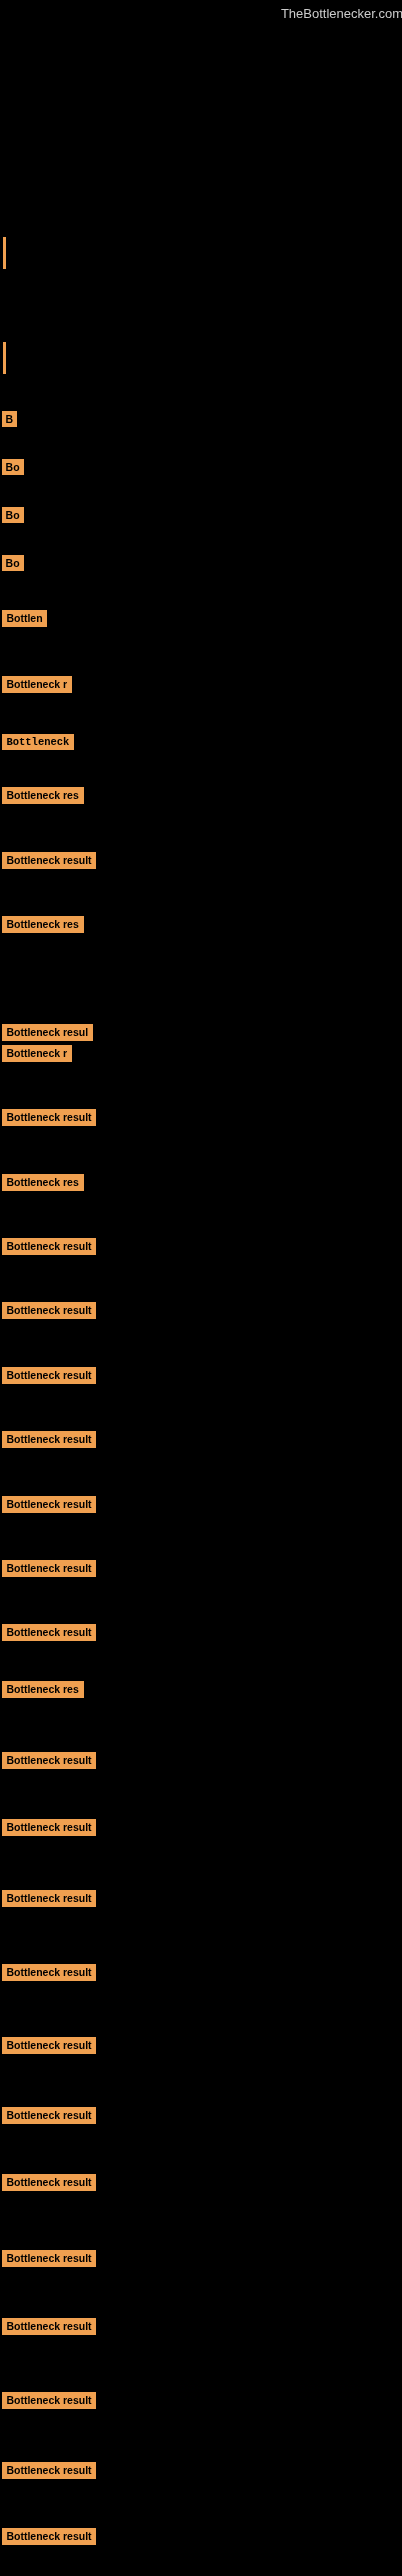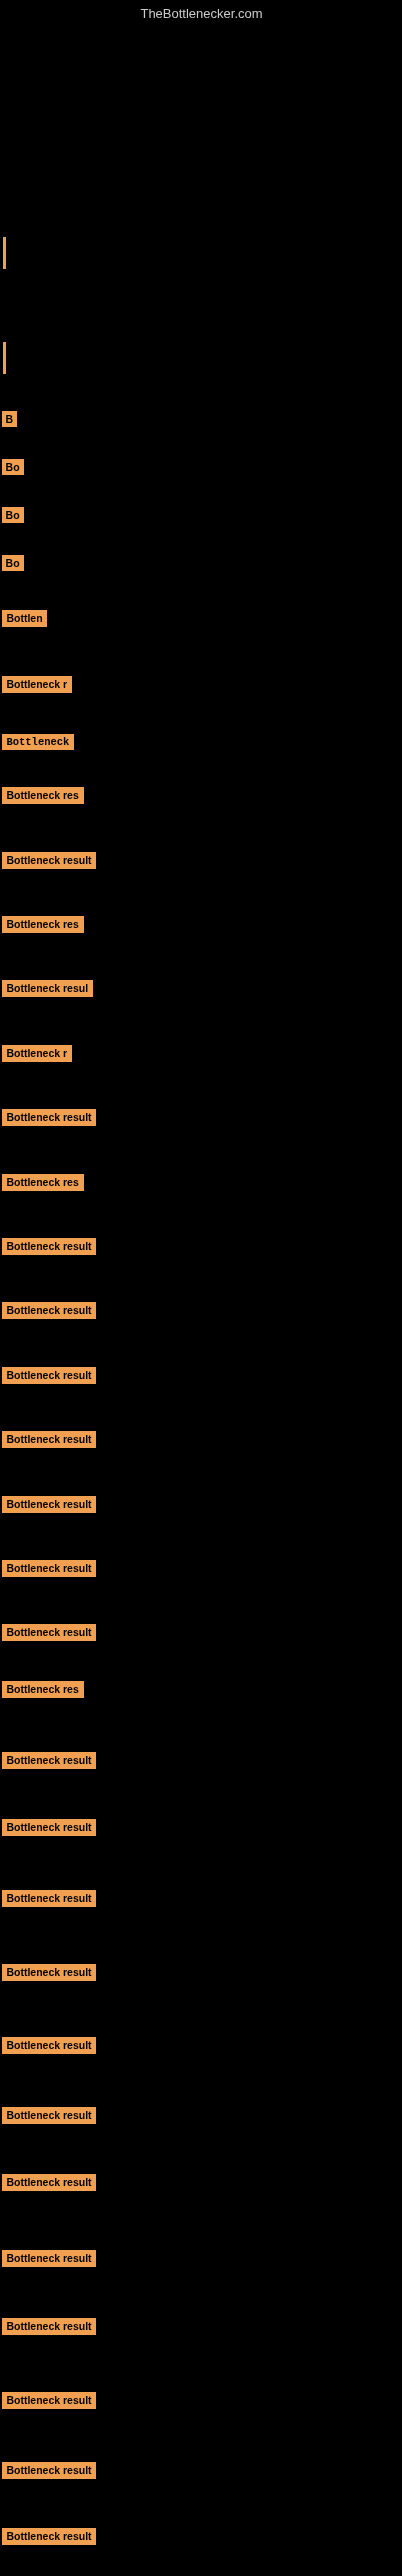--- a/index.html
+++ b/index.html
@@ -14,21 +14,21 @@
       font-family: Arial, sans-serif;
       position: relative;
       overflow-x: hidden;
     }
   </style>
 </head>
 <body>
 
 <div style="width:403px; min-height:2576px; background:#000; position:relative;">
 
-  <div style="position:absolute; top:6.4px; left:0; width:100%; text-align:center;">
+  <div style="position:absolute; top:6.4px; left:0; width:100%; text-align:right;">
     <span style="color:#cccccc; font-size:13px; font-family:Arial,sans-serif;">TheBottlenecker.com</span>
   </div>
 
   <div style="position:absolute; top:237px; left:3.2px; width:2.4px; height:32px; background:#f0a050;"></div>
 
   <div style="position:absolute; top:342px; left:3.2px; width:2.4px; height:32px; background:#f0a050;"></div>
 
   <div style="position:absolute; top:411px; left:1.6px;">
     <span style="background:#f0a050; color:#000; font-size:10.5px; font-weight:bold; padding:1.6px 4px; display:inline-block;">B</span>
   </div>
@@ -63,21 +63,21 @@
 
   <div style="position:absolute; top:852px; left:1.6px;">
     <span style="background:#f0a050; color:#000; font-size:10.5px; font-weight:bold; padding:2.4px 4.8px; display:inline-block;">Bottleneck result</span>
   </div>
 
   <div style="position:absolute; top:916px; left:1.6px;">
     <span style="background:#f0a050; color:#000; font-size:10.5px; font-weight:bold; padding:2.4px 4.8px; display:inline-block;">Bottleneck res</span>
   </div>
 
   <div style="position:absolute; top:980px; left:1.6px;">
-    <span style="background:#f0a050; color:#000; font-size:10.5px; font-weight:bold; padding:2.4px 4.8px; display:inline-block;">Bottleneck resul</span>
+    <span style="background:#f0a050; color:#000; font-size:10.5px; font-weight:bold; padding:2.4px 4.8px; display:inline-block;margin-top:44px;">Bottleneck resul</span>
   </div>
 
   <div style="position:absolute; top:1045px; left:1.6px;">
     <span style="background:#f0a050; color:#000; font-size:10.5px; font-weight:bold; padding:2.4px 4.8px; display:inline-block;">Bottleneck r</span>
   </div>
 
   <div style="position:absolute; top:1109px; left:1.6px;">
     <span style="background:#f0a050; color:#000; font-size:10.5px; font-weight:bold; padding:2.4px 4.8px; display:inline-block;">Bottleneck result</span>
   </div>
 

